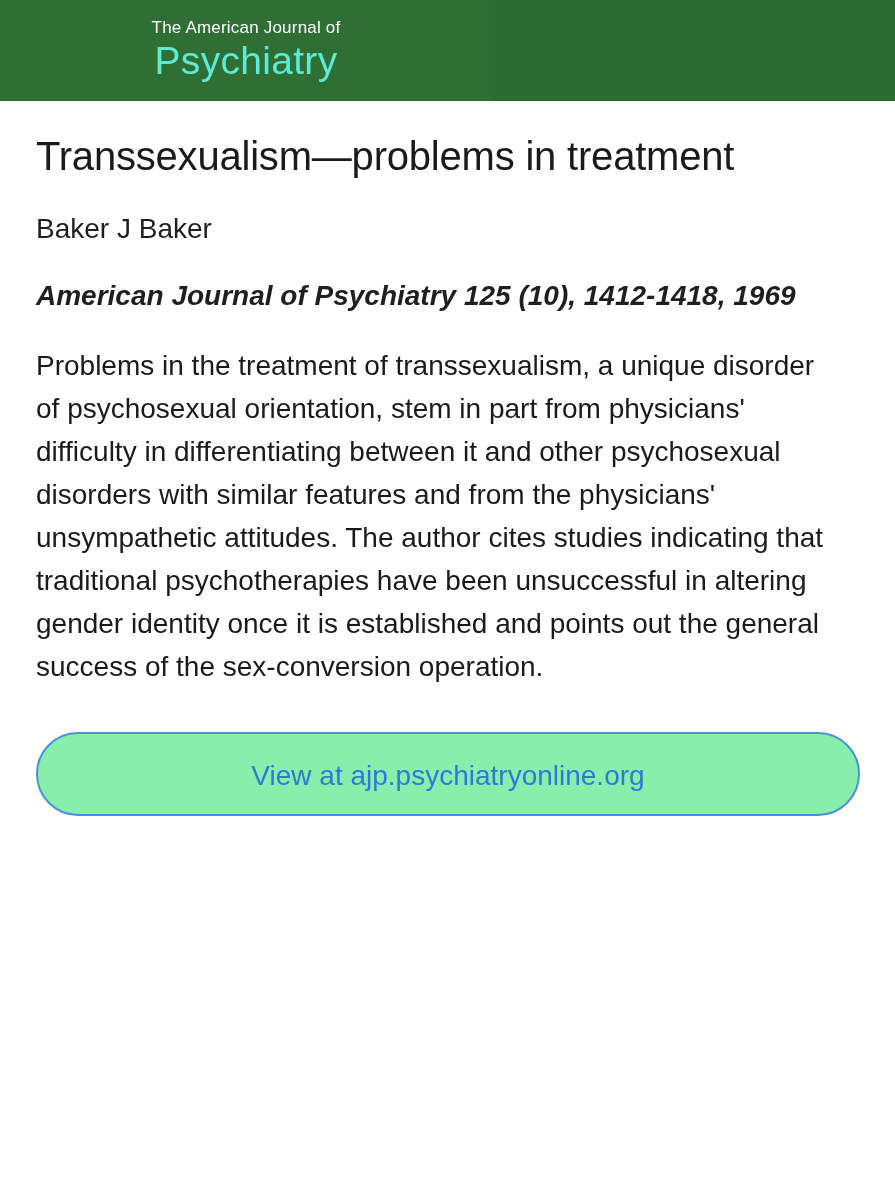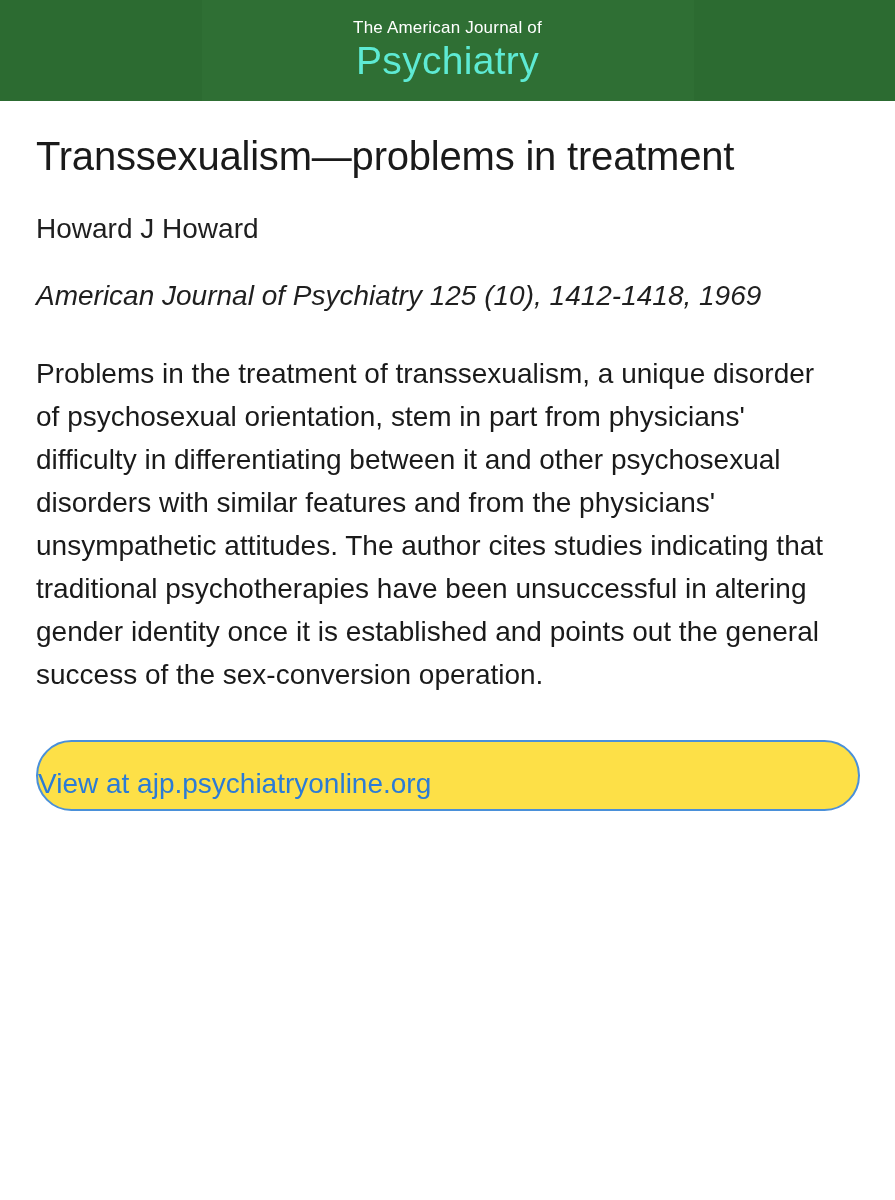--- a/index.html
+++ b/index.html
@@ -15,21 +15,20 @@
   }
 
   
   .banner {
     width: 895px;
     height: 101px;
     background: #2c6b31;
     position: relative;
     display: flex;
     align-items: center;
-    justify-content: center;
     box-sizing: border-box;
   }
   .banner-inner {
     width: 492px;
     height: 101px;
     background: #2f6f34;
     display: flex;
     flex-direction: column;
     align-items: center;
     justify-content: center;
@@ -75,59 +74,59 @@
     color: #1f1f1f;
     font-weight: 400;
     margin: 0 0 30px 0;
   }
 
   .citation {
     font-size: 28px;
     line-height: 40px;
     color: #1f1f1f;
     font-style: italic;
-    font-weight: 400;
-    margin: 0 0 36px 0;
+    font-weight: 700;
+    margin: 0 0 28px 0;
     max-width: 820px;
   }
 
   .abstract {
     font-size: 28px;
     line-height: 43px;
     color: #1a1a1a;
     font-weight: 400;
     margin: 0 17px 44px 0;
     max-width: 840px;
   }
 
   .view-button {
     display: block;
     width: 824px;
-    height: 71px;
+    height: 84px;
     line-height: 84px;
-    text-align: left;
+    text-align: center;
     border: 2px solid #4a90d9;
     border-radius: 44px;
     color: #2b7bd6;
     font-size: 28px;
     text-decoration: none;
-    background: #fde047;
+    background: #86efac;
     box-sizing: border-box;
     cursor: pointer;
   }
 </style>
 </head>
 <body>
 
 <div class="banner">
   <div class="banner-inner">
     <div class="banner-line1">The American Journal of</div>
     <div class="banner-line2">Psychiatry</div>
   </div>
 </div>
 
 <div class="content">
   <h1 class="title">Transsexualism—problems in treatment</h1>
-  <div class="authors">Howard J Howard</div>
+  <div class="authors">Baker J Baker</div>
   <div class="citation">American Journal of Psychiatry 125 (10), 1412-1418, 1969</div>
   <div class="abstract">Problems in the treatment of transsexualism, a unique disorder of psychosexual orientation, stem in part from physicians' difficulty in differentiating between it and other psychosexual disorders with similar features and from the physicians' unsympathetic attitudes. The author cites studies indicating that traditional psychotherapies have been unsuccessful in altering gender identity once it is established and points out the general success of the sex-conversion operation.</div>
   <a class="view-button">View at ajp.psychiatryonline.org</a>
 </div>
 
 </body></html>

